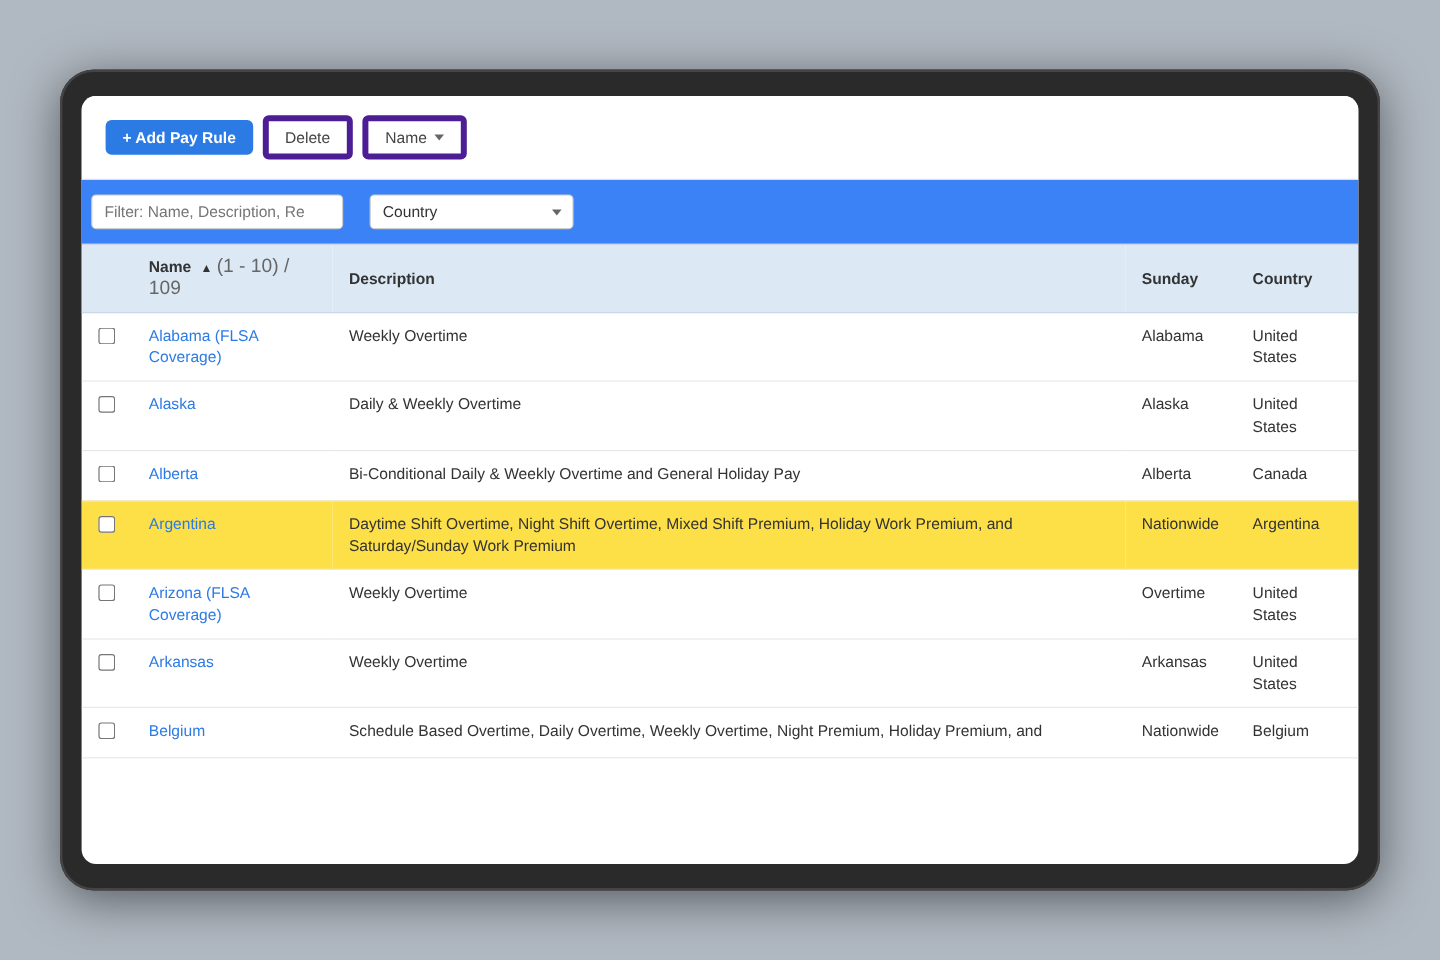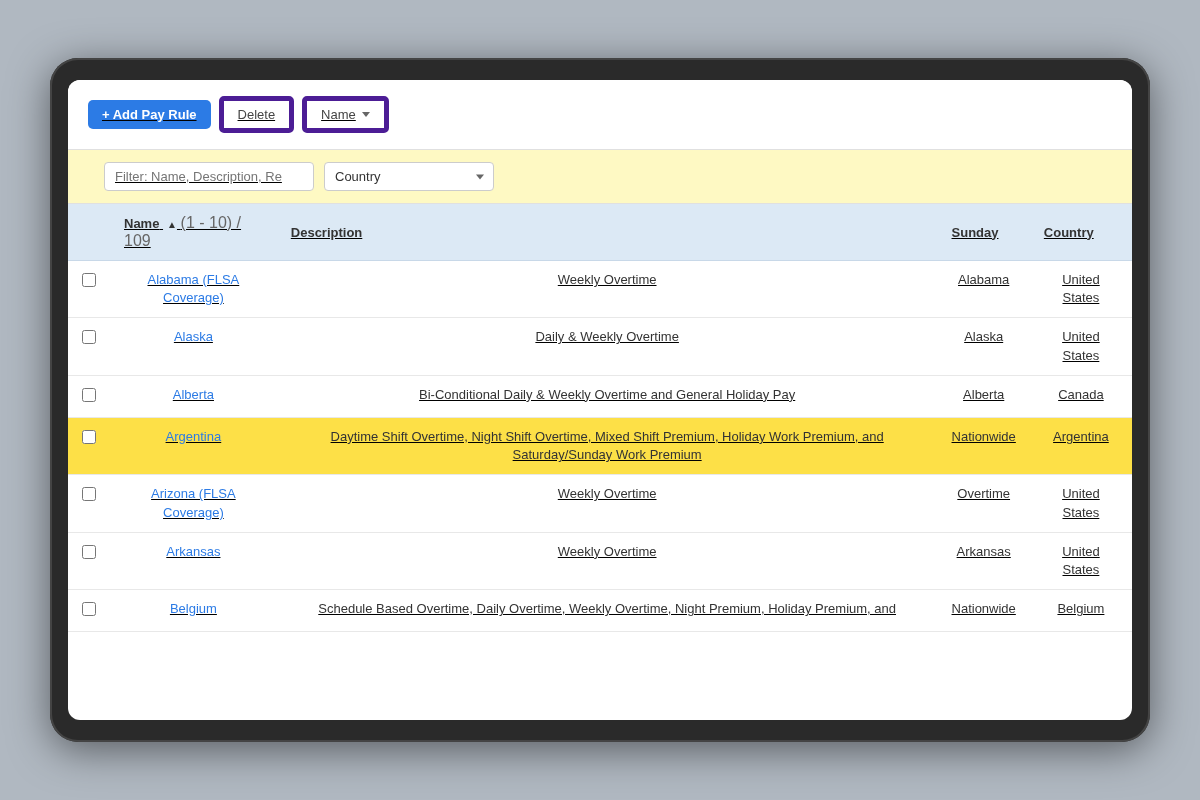--- a/index.html
+++ b/index.html
@@ -11,21 +11,20 @@
       min-height: 100vh;
       font-family: -apple-system, BlinkMacSystemFont, "Segoe UI", Arial, sans-serif;
       font-size: 13px;
     }
     .device-frame {
       width: 1100px;
       background: #2a2a2a;
       border-radius: 28px;
       padding: 22px 18px;
       box-shadow: 0 8px 40px rgba(0,0,0,0.5), inset 0 0 0 2px #444;
-      text-decoration: underline;
     }
     .screen {
       background: #fff;
       border-radius: 12px;
       overflow: hidden;
       min-height: 640px;
     }
     .toolbar {
       padding: 16px 20px;
       display: flex;
@@ -59,25 +58,25 @@
     .chevron-down {
       display: inline-block;
       width: 0;
       height: 0;
       border-left: 4px solid transparent;
       border-right: 4px solid transparent;
       border-top: 5px solid #666;
       margin-left: 2px;
     }
     .filter-bar {
-      padding: 12px 36px;
-      display: flex;
-      align-items: center;
-      gap: 10px;
-      background: #fef9c3;
+      padding: 12px 8px;
+      display: flex;
+      align-items: center;
+      gap: 22px;
+      background: #3b82f6;
       border-bottom: 1px solid #e0e0e0;
     }
     .filter-input {
       border: 1px solid #ccc;
       border-radius: 4px;
       padding: 6px 10px;
       font-size: 13px;
       color: #999;
       width: 210px;
       outline: none;
@@ -137,21 +136,20 @@
     }
     tbody tr:nth-child(4) {
       background: #fdf3e3;
     }
     tbody td {
       padding: 10px 14px;
       vertical-align: top;
       color: #333;
       font-size: 13px;
       line-height: 1.4;
-      text-align: center;
     }
     tbody td:first-child {
       text-align: center;
       width: 36px;
       padding-top: 12px;
     }
     .row-link {
       color: #2c7be5;
       text-decoration: none;
       cursor: pointer;

